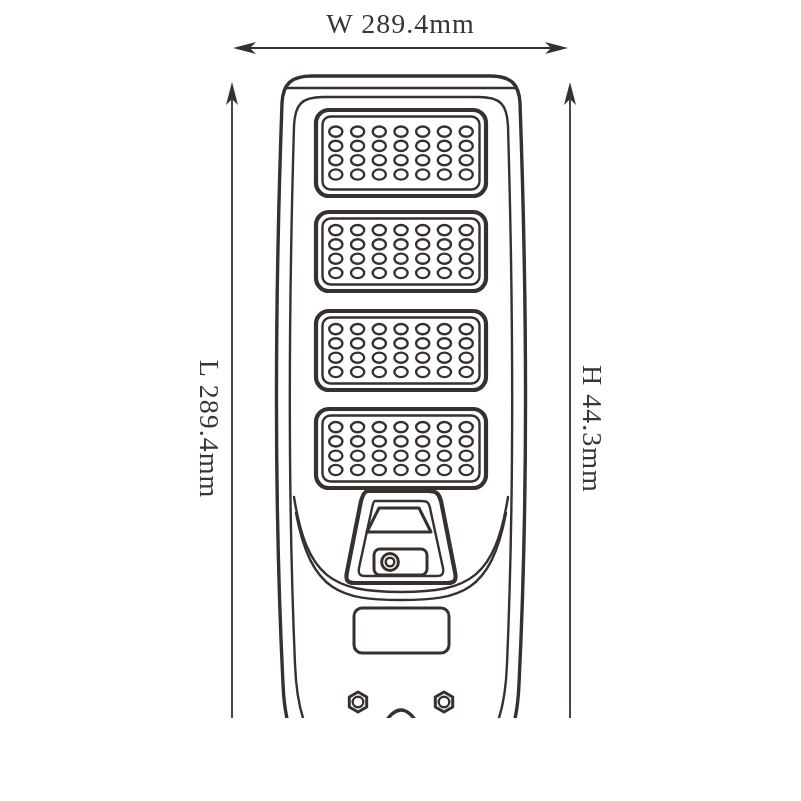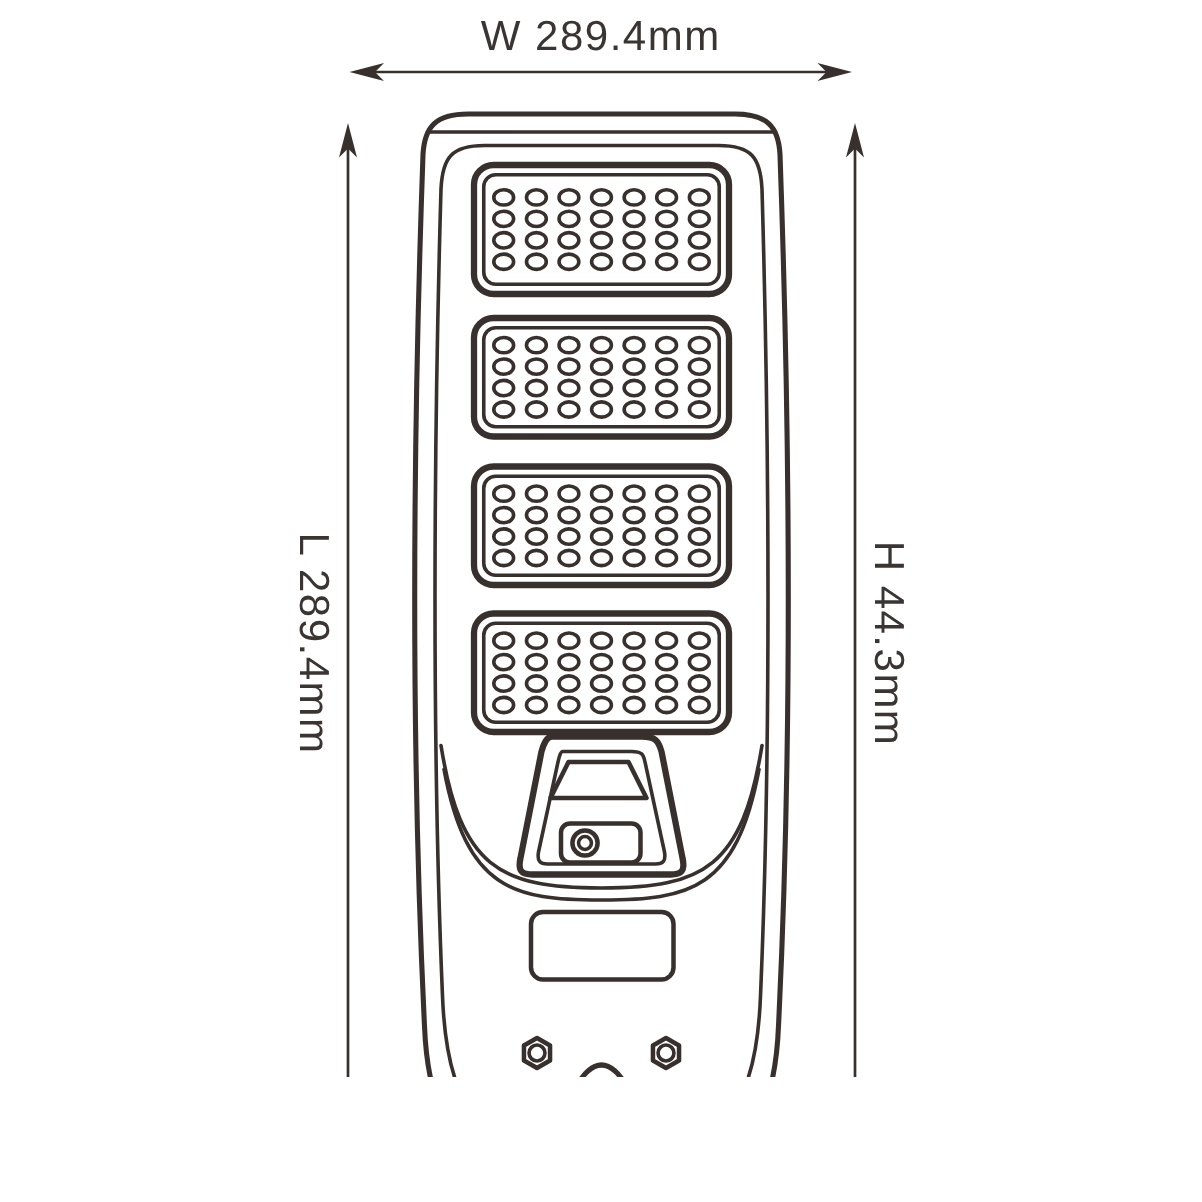--- a/index.html
+++ b/index.html
@@ -5,21 +5,21 @@
   :root{
     --line:#38302d;
     --text:#3a3533;
     --bg:#ffffff;
   }
   html,body{margin:0;padding:0;background:var(--bg);}
   .canvas{
     position:relative;
     width:801px;height:718px;
     background:var(--bg);
-    font-family:Liberation Sans, sans-serif;
+    font-family:Liberation Serif, serif;
     overflow:hidden;
   }
   svg{position:absolute;left:0;top:0;}
   .ln{fill:none;stroke:var(--line);stroke-linecap:round;stroke-linejoin:round;}
   .dim{stroke-width:1.8;}
   .thin{stroke-width:2.4;}
   .med{stroke-width:3;}
   .thick{stroke-width:3.4;}
   .frame{stroke-width:4.2;}
   .head{fill:var(--line);stroke:none;}

